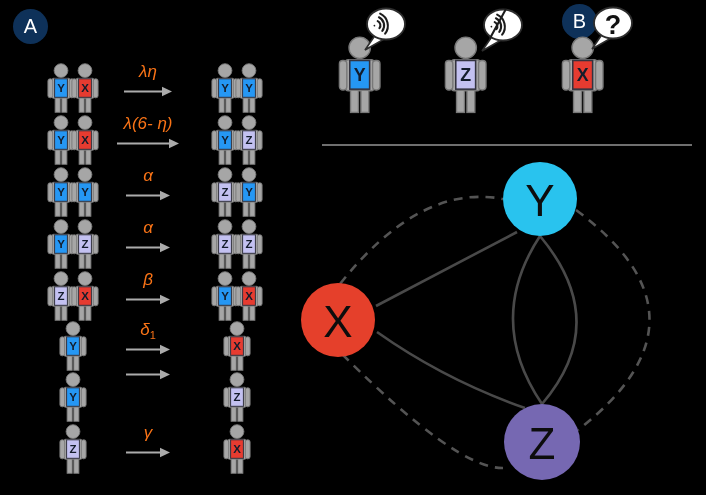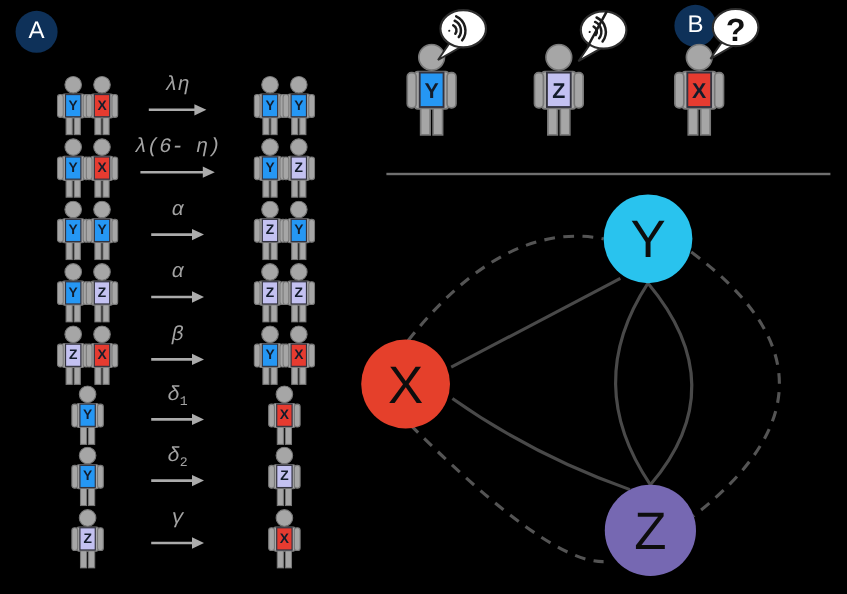--- a/index.html
+++ b/index.html
@@ -16,22 +16,22 @@
   #badgeB { left:282px; top:4px; }
 
   #panelA { position:absolute; left:0; top:0; width:300px; height:495px; }
   .arow  { position:absolute; left:0; width:290px; height:52px; }
   .slot  { position:absolute; display:flex; align-items:flex-start; justify-content:center; }
   .slot-left  { left:38px;  width:70px; }
   .slot-right { left:202px; width:70px; }
   .slot svg { margin:0 -2px; }
   .rate-block { position:absolute; left:105px; width:86px; top:-4px; text-align:center; }
   .rate {
-    font-family:Liberation Mono, monospace; font-style:italic;
-    color:#a3a3a3; font-size:17px; line-height:26px; height:26px; white-space:nowrap;
+    font-family:Liberation Sans, sans-serif; font-style:italic;
+    color:#f97316; font-size:17px; line-height:26px; height:26px; white-space:nowrap;
   }
   .rate sub { font-size:11px; font-style:normal; }
   .rate-block svg { display:block; margin:0 auto; }
 
   #panelB { position:absolute; left:280px; top:0; width:426px; height:495px; }
   .speaker { position:absolute; }
   .bubble  { position:absolute; }
   #divider { position:absolute; left:42px; top:144px; width:370px; height:2px; background:#6f6f6f; }
   #net { position:absolute; left:20px; top:150px; }
   .edge-solid  { fill:none; stroke:#494949; stroke-width:2.6px; }
@@ -349,21 +349,20 @@
     <rect x="5" y="15.3" width="18" height="20" rx="1.5" fill="#a6a6a6" stroke="#787878" stroke-width="0.9"></rect>
     <rect x="0.9" y="15.8" width="4.8" height="19" rx="2.2" fill="#a6a6a6" stroke="#787878" stroke-width="0.9"></rect>
     <rect x="22.3" y="15.8" width="4.8" height="19" rx="2.2" fill="#a6a6a6" stroke="#787878" stroke-width="0.9"></rect>
     <rect x="8.1" y="35" width="5.1" height="14.3" fill="#a6a6a6" stroke="#787878" stroke-width="0.9"></rect>
     <rect x="14.8" y="35" width="5.1" height="14.3" fill="#a6a6a6" stroke="#787878" stroke-width="0.9"></rect>
     <rect x="7.6" y="15.8" width="12.8" height="18.5" fill="#2597f4" stroke="#33333f" stroke-width="1"></rect>
     <text x="14" y="25.4" text-anchor="middle" dominant-baseline="central" font-family="Liberation Sans, sans-serif" font-size="11.5" font-weight="bold" fill="#131c2b">Y</text>
   </svg>
         </div>
         <div class="rate-block">
-          <div class="rate">δ<sub>2</sub></div>
           <svg width="46" height="13" viewBox="0 0 46 13">
     <line x1="1" y1="6.5" x2="36" y2="6.5" stroke="#ababab" stroke-width="2.2"></line>
     <polygon points="35,1.8 45,6.5 35,11.2" fill="#ababab"></polygon>
   </svg>
         </div>
         <div class="slot slot-right">
           <svg width="28" height="50" viewBox="0 0 28 50">
     <circle cx="14" cy="7.6" r="6.9" fill="#a6a6a6" stroke="#787878" stroke-width="0.9"></circle>
     <rect x="5" y="15.3" width="18" height="20" rx="1.5" fill="#a6a6a6" stroke="#787878" stroke-width="0.9"></rect>
     <rect x="0.9" y="15.8" width="4.8" height="19" rx="2.2" fill="#a6a6a6" stroke="#787878" stroke-width="0.9"></rect>

